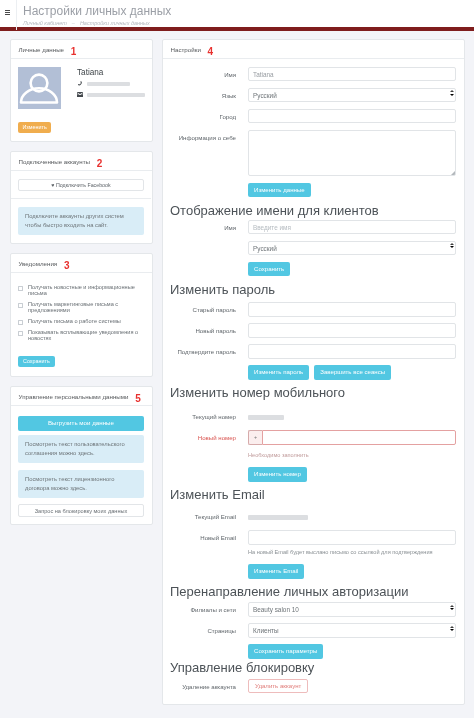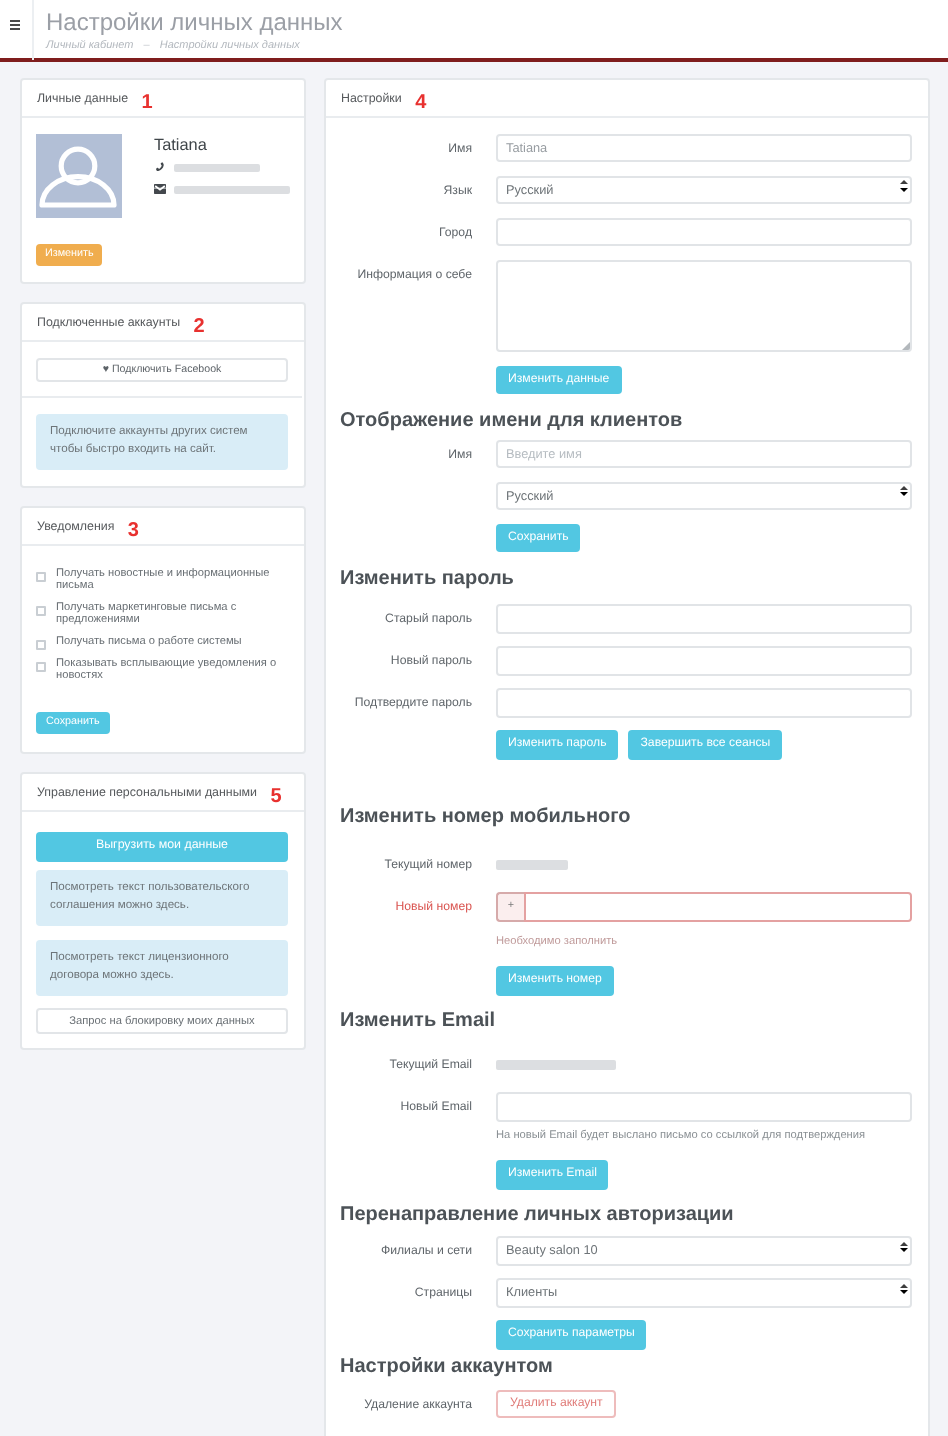--- a/index.html
+++ b/index.html
@@ -7,21 +7,21 @@
   body {
     width:474px; height:718px;
     background:#f3f4f8;
     font-family:"Liberation Sans", sans-serif;
     font-size:6.5px;
     color:#555;
     overflow:hidden;
     -webkit-font-smoothing:antialiased;
   }
   
-  .topbar { height:31px; background:#fff; position:relative; border-bottom:2px solid #7f1d1d; }
+  .topbar { height:31px; background:#fff; position:relative; border-bottom:4px solid #7f1d1d; }
   .burger { position:absolute; left:5px; top:9.7px; width:6px; height:6px; padding:0; }
   .burger i { display:block; width:5.4px; height:1.4px; background:#4a4a4a; margin-bottom:0.6px; }
   .vdiv { position:absolute; left:16px; top:0; width:1px; height:30px; background:#eceff2; }
   .titlewrap { position:absolute; left:23px; top:3.5px; }
   .page-title { font-size:12px; color:#9b9fa6; font-weight:400; line-height:14px; }
   .breadcrumb { font-size:5.5px; color:#b3b8be; margin-top:2.5px; font-style:italic; line-height:7px; }
   .breadcrumb .sep { margin:0 3.5px; color:#c8ccd1; font-style:normal; }
 
   
   .wrap { display:flex; padding:8px 9px 0 10px; }
@@ -58,21 +58,21 @@
   .chk { width:5px; height:5px; border:1px solid #c9ced3; border-radius:0.5px; flex:0 0 5px; margin-top:2.2px; background:#fff; }
   .chk-lbl { margin-left:5px; font-size:5.6px; color:#696f74; line-height:6.4px; padding-top:-1px; }
 
   
   .big-btn { display:block; width:100%; background:#52c7e2; color:#fff; border:none; border-radius:2px; height:14.5px; line-height:14.5px; padding:0; font-size:6.2px; text-align:center; font-family:inherit; cursor:pointer; }
   .tealbox { background:#d9edf7; color:#6d7478; font-size:5.8px; padding:5px 7px; border-radius:2px; line-height:9px; margin-top:4px; }
   .tealbox + .tealbox { margin-top:7px; }
   .ghost-btn { display:block; width:100%; border:1px solid #e2e5e8; background:#fff; border-radius:2px; text-align:center; height:13px; line-height:12px; padding:0; font-size:5.6px; color:#6a7075; font-family:inherit; cursor:pointer; margin-top:6.5px; }
 
   
-  .sec-title { font-size:10px; color:#4c5257; font-weight:bold; margin:0 0 8px 0; line-height:9px; }
+  .sec-title { font-size:13px; color:#4c5257; font-weight:normal; margin:0 0 8px 0; line-height:9px; }
   .frow { display:flex; align-items:flex-start; margin-bottom:6.6px; }
   .flabel { width:78px; flex:0 0 78px; text-align:right; font-size:6.1px; color:#5f656a; padding-top:4px; padding-right:12px; }
   .fctl { flex:1; }
   .inp { width:100%; height:14.4px; border:1px solid #e1e4e7; border-radius:2px; background:#fff; font-size:6.4px; color:#979ca1; padding:0 4px; font-family:inherit; line-height:13.5px; }
   .sel { width:100%; height:14.4px; border:1px solid #e1e4e7; border-radius:2px; background:#fff; font-size:6.4px; color:#6e7478; padding:0 4px; font-family:inherit; position:relative; line-height:13.5px; }
   .sel .arrow { position:absolute; right:1.5px; top:1.5px; width:4px; }
   .sel .arrow b { display:block; width:0; height:0; margin:0 auto; }
   .sel .arrow b.up { border-left:2.2px solid transparent; border-right:2.2px solid transparent; border-bottom:2.6px solid #3e3e3e; margin-bottom:1.2px; }
   .sel .arrow b.dn { border-left:2.2px solid transparent; border-right:2.2px solid transparent; border-top:2.6px solid #000; }
   .ta { width:100%; height:46px; border:1px solid #e1e4e7; border-radius:2px; background:#fff; position:relative; overflow:hidden; }
@@ -298,21 +298,21 @@
         <div class="frow">
           <div class="flabel"></div>
           <div class="fctl sol">
             <button class="btn btn-cyan">Изменить пароль</button>
             <button class="btn btn-cyan">Завершить все сеансы</button>
           </div>
         </div>
 
         <hr class="full">
 
-        <div class="sec-title loose" style="margin-top:16px;margin-bottom:9px">Изменить номер мобильного</div>
+        <div class="sec-title loose" style="margin-top:0px;margin-bottom:9px">Изменить номер мобильного</div>
         <div class="frow">
           <div class="flabel">Текущий номер</div>
           <div class="fctl static"><span class="blur" style="width:36px;display:inline-block"></span></div>
         </div>
         <div class="frow">
           <div class="flabel err">Новый номер</div>
           <div class="fctl">
             <div class="igroup">
                 <div class="iaddon">+</div>
                 <div class="inp inp-err"></div>
@@ -365,21 +365,21 @@
                 </span></div>
             </div>
         </div>
         <div class="frow">
           <div class="flabel"></div>
           <div class="fctl"><button class="btn btn-cyan">Сохранить параметры</button></div>
         </div>
 
         <hr class="full">
 
-        <div class="sec-title" style="margin-bottom:7px;margin-top:-4px">Настройки аккаунтом</div>
+        <div class="sec-title" style="margin-bottom:7px;margin-top:-4px">Управление блокировку</div>
         <div class="frow">
           <div class="flabel">Удаление аккаунта</div>
           <div class="fctl"><button class="btn-danger">Удалить аккаунт</button></div>
         </div>
       </div>
     </div>
   </div>
 </div>
 
 </body></html>

